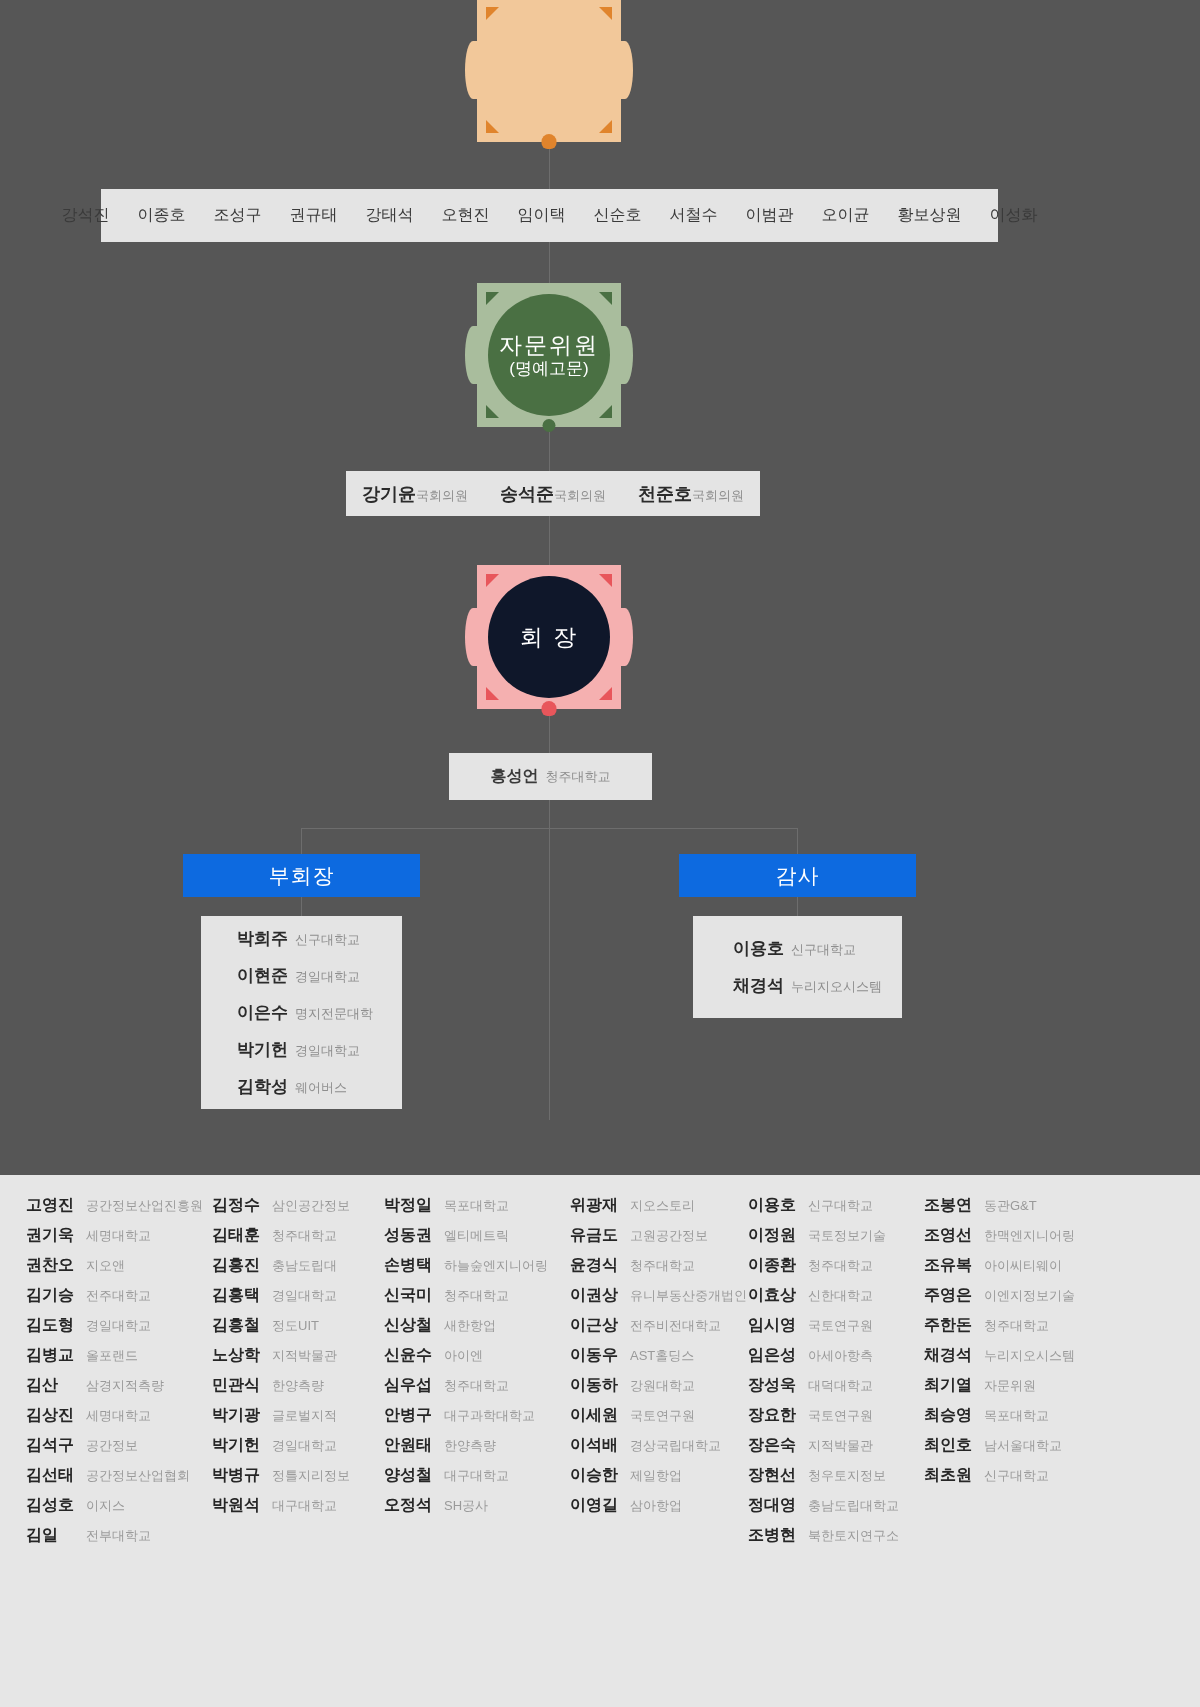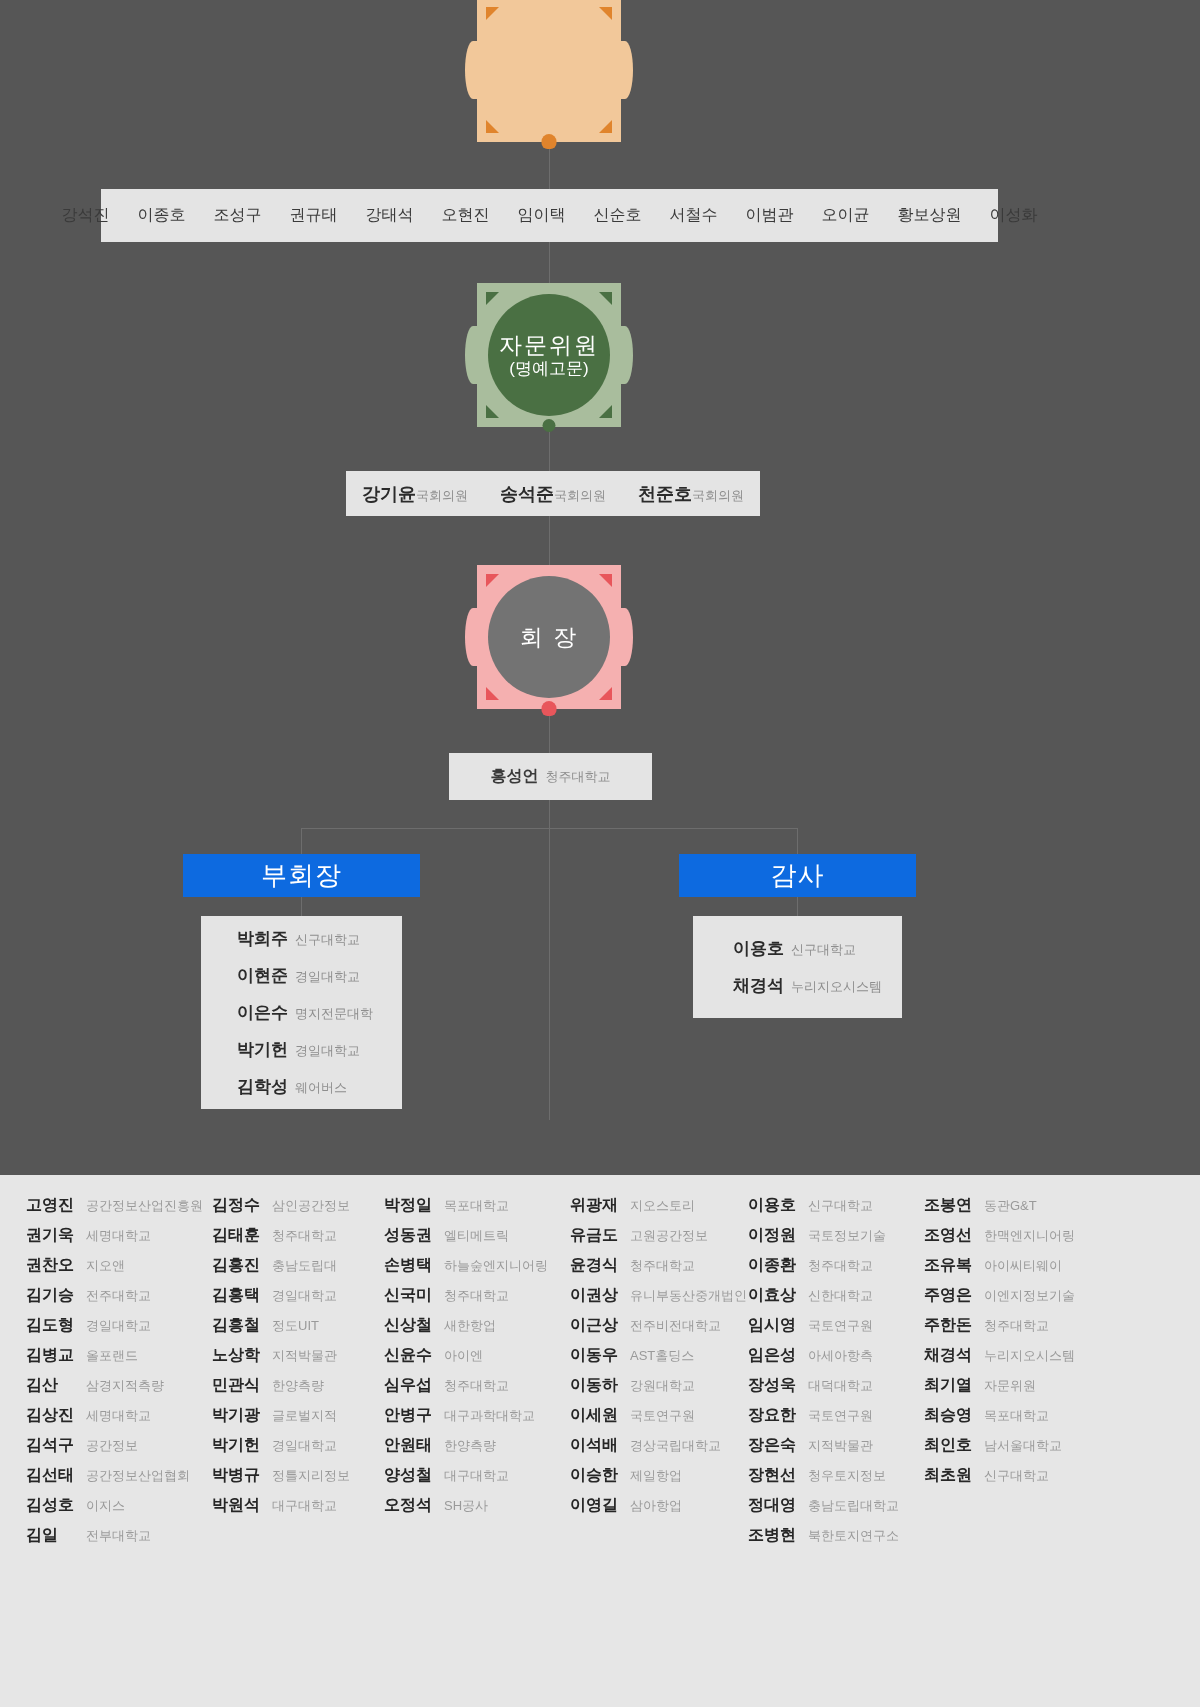--- a/index.html
+++ b/index.html
@@ -136,21 +136,21 @@
   .collist .nm { font-size: 17px; }
   .collist .af { font-size: 13px; margin-left: 7px; }
   #vice-names .person { width: 100%; justify-content: flex-start; padding-left: 36px; }
   #auditor-names .person { width: 100%; justify-content: flex-start; padding-left: 40px; }
 
   
   .bluebar {
     position: absolute;
     background: #0d6ae0;
     color: #ffffff;
-    font-size: 26px;
+    font-size: 21px;
     display: flex;
     align-items: center;
     justify-content: center;
     letter-spacing: 1px;
   }
 
   
   #directors-grid {
     position: absolute;
     left: 0; top: 20px;
@@ -278,21 +278,21 @@
     </div>
 
   <div class="badge" id="node-chairman" style="left:477px; top:565px; color:#e8565b;">
     <div class="plate" style="background:#f5b0b0;"></div>
     <div class="notch-l" style="background:#f5b0b0;"></div>
     <div class="notch-r" style="background:#f5b0b0;"></div>
     <span class="corner c-tl"></span>
     <span class="corner c-tr"></span>
     <span class="corner c-bl"></span>
     <span class="corner c-br"></span>
-    <div class="circle" style="background:#737373;">
+    <div class="circle" style="background:#0f172a;">
       <span class="t1">회 장</span>
     </div>
     <div class="stem" style="background:#e8565b;"></div>
   </div>
 
   <div class="panel rowlist" id="chair-names" style="left:449px; top:753px; width:203px; height:47px;">
       <span class="person">
         <span class="nm">홍성언</span>
         <span class="af">청주대학교</span>
       </span>

